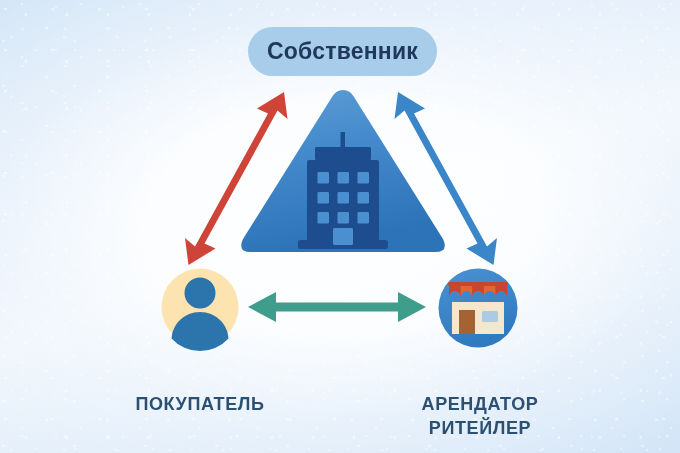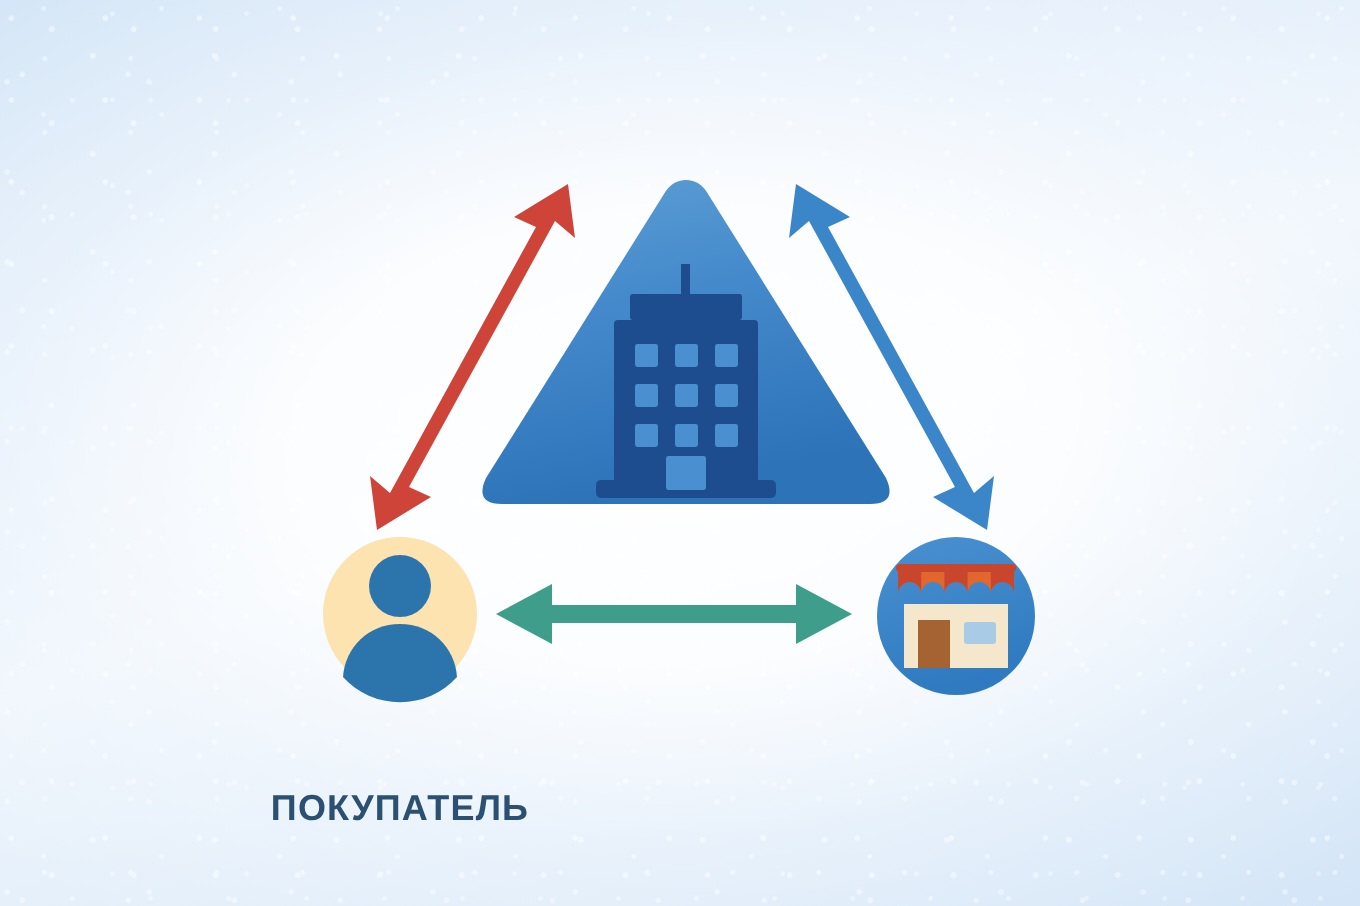--- a/index.html
+++ b/index.html
@@ -236,17 +236,22 @@
           <path d="M 472.2 284 L 483.8 284 L 483.8 297 A 5.8 6 0 0 0 472.2 297 Z"></path>
           <path d="M 495.4 284 L 507 284 L 507 297 A 5.8 6 0 0 0 495.4 297 Z"></path>
         </g>
 
         <rect x="448" y="282" width="60" height="4" rx="2" fill="#c9452c"></rect>
       </g>
     </g>
 
   </svg>
 
+  <div id="owner-pill">
+    <span class="pill-text">Собственник</span>
+  </div>
 
   <div class="node-label" id="label-buyer">ПОКУПАТЕЛЬ</div>
 
+  <div class="node-label" id="label-retailer">АРЕНДАТОР
+РИТЕЙЛЕР</div>
 
 </div>
 
 </body></html>

